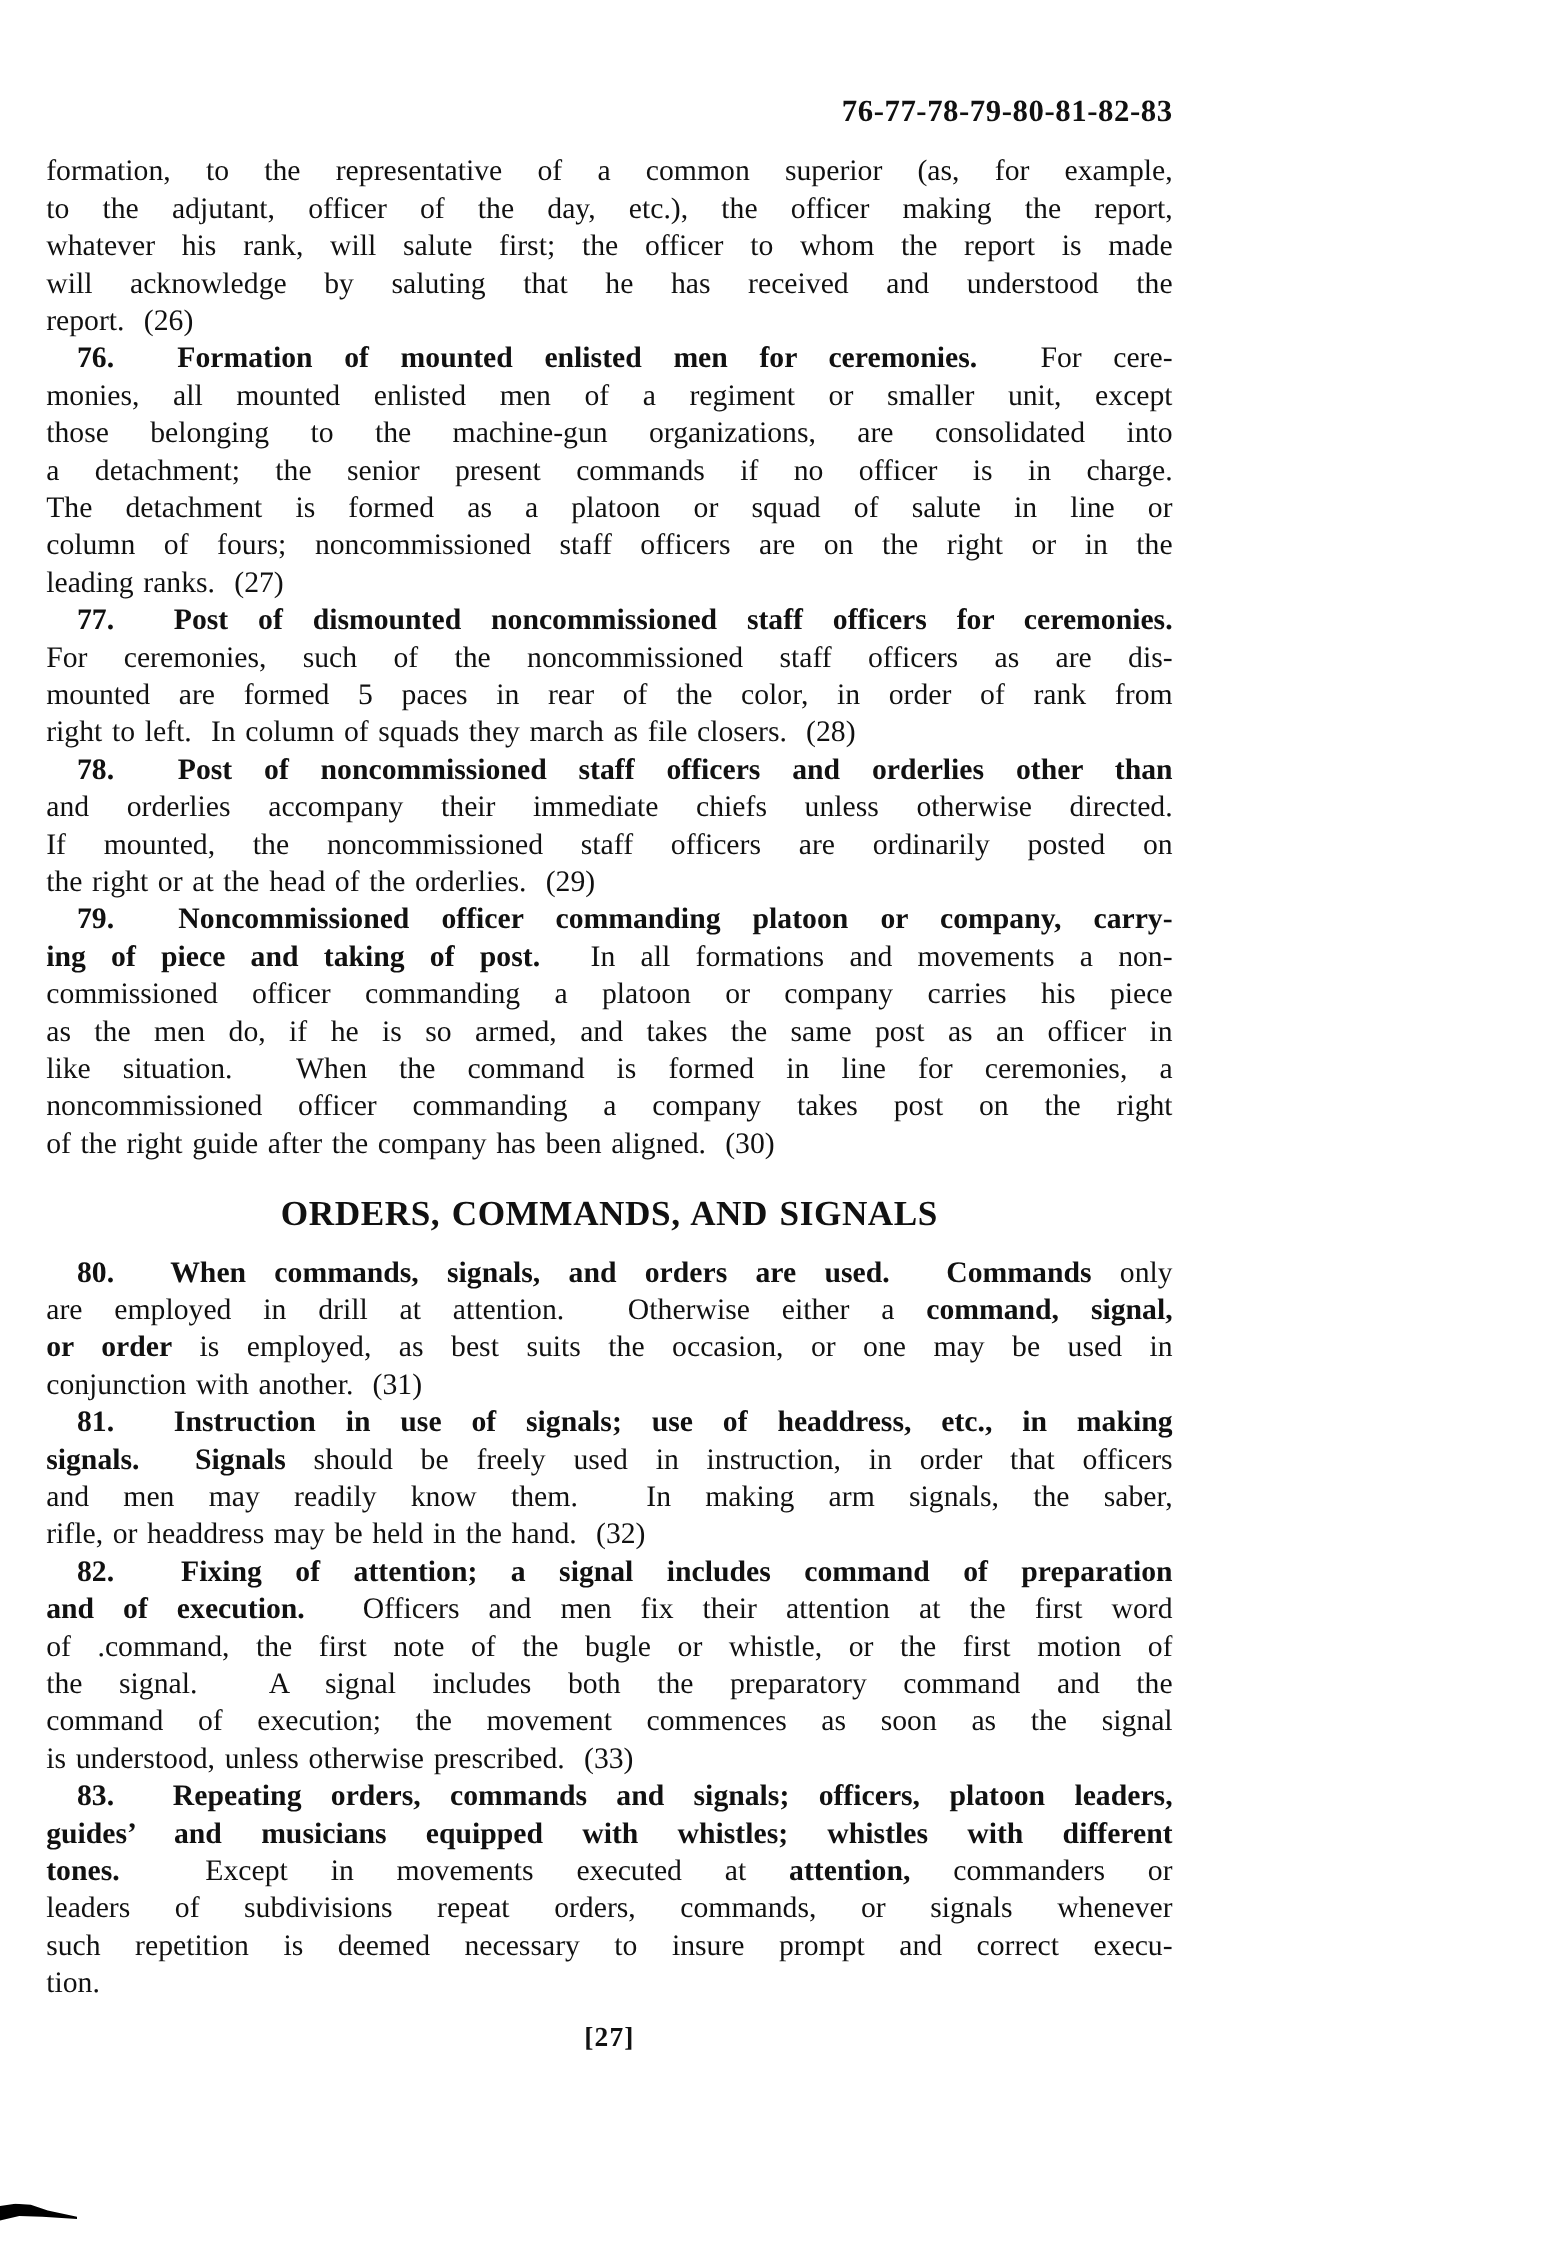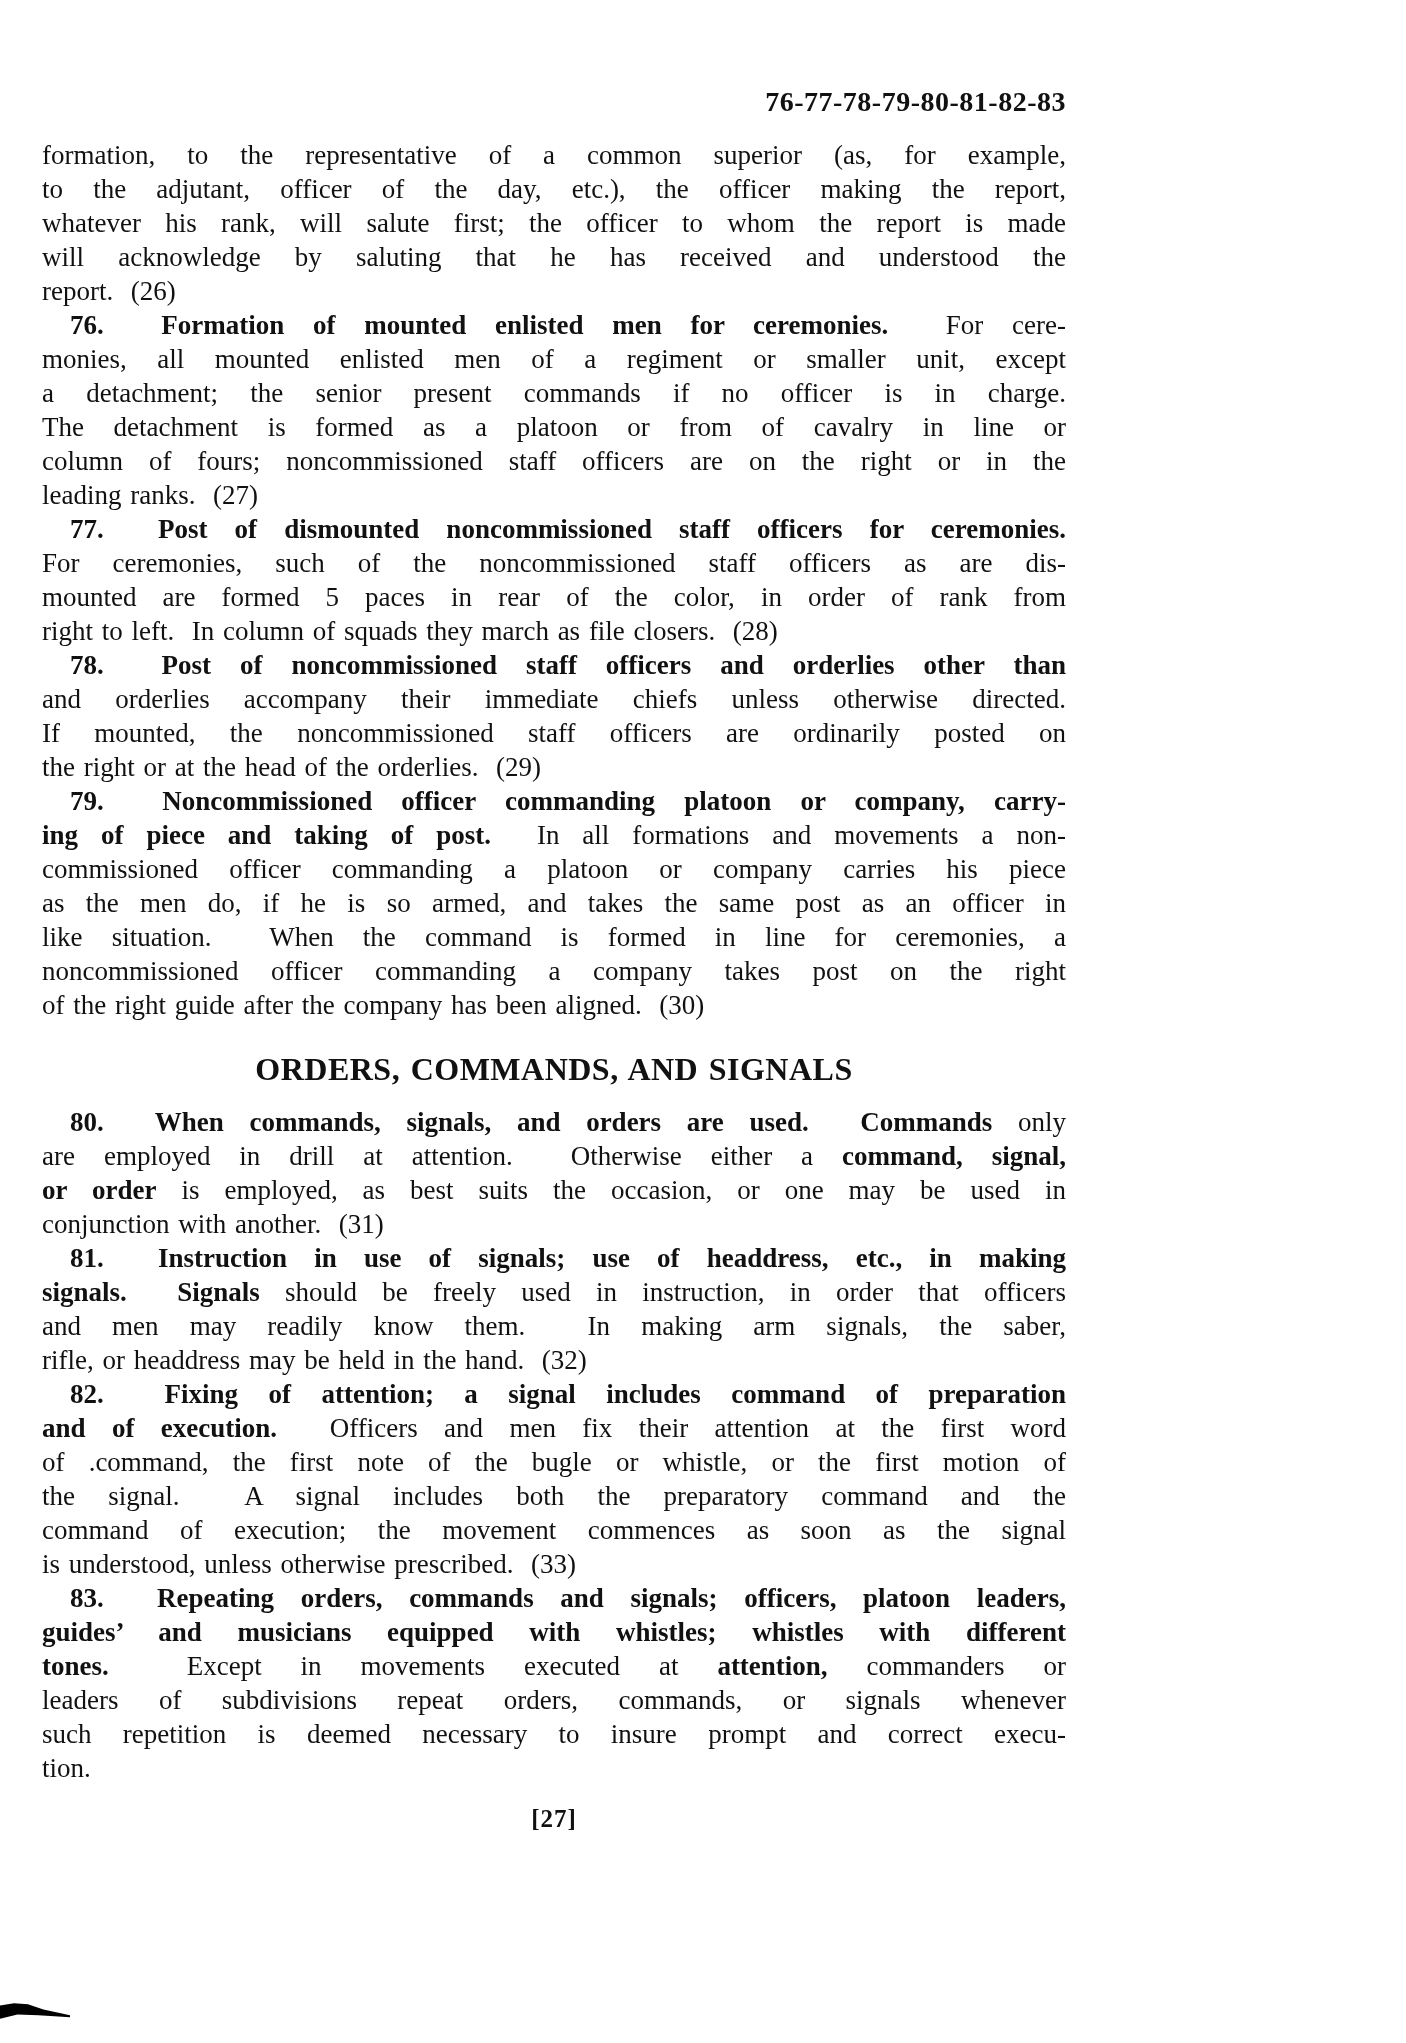--- a/index.html
+++ b/index.html
@@ -77,22 +77,23 @@
         <div class="para">
           <div class="line just"><span class="r">formation, to the representative of a common superior (as, for example,</span></div>
           <div class="line just"><span class="r">to the adjutant, officer of the day, etc.), the officer making the report,</span></div>
           <div class="line just"><span class="r">whatever his rank, will salute first; the officer to whom the report is made</span></div>
           <div class="line just"><span class="r">will acknowledge by saluting that he has received and understood the</span></div>
           <div class="line"><span class="r">report.&nbsp; (26)</span></div>
         </div>
         <div class="para">
           <div class="line just first"><span class="b">76.&nbsp; Formation of mounted enlisted men for ceremonies.</span><span class="r">&nbsp; For cere-</span></div>
           <div class="line just"><span class="r">monies, all mounted enlisted men of a regiment or smaller unit, except</span></div>
+          <div class="line just"><span class="r">those belonging to the machine-gun organizations, are consolidated into</span></div>
           <div class="line just"><span class="r">a detachment; the senior present commands if no officer is in charge.</span></div>
-          <div class="line just"><span class="r">The detachment is formed as a platoon or from of cavalry in line or</span></div>
+          <div class="line just"><span class="r">The detachment is formed as a platoon or squad of salute in line or</span></div>
           <div class="line just"><span class="r">column of fours; noncommissioned staff officers are on the right or in the</span></div>
           <div class="line"><span class="r">leading ranks.&nbsp; (27)</span></div>
         </div>
         <div class="para">
           <div class="line just first"><span class="b">77.&nbsp; Post of dismounted noncommissioned staff officers for ceremonies.</span></div>
           <div class="line just"><span class="r">For ceremonies, such of the noncommissioned staff officers as are dis-</span></div>
           <div class="line just"><span class="r">mounted are formed 5 paces in rear of the color, in order of rank from</span></div>
           <div class="line"><span class="r">right to left.&nbsp; In column of squads they march as file closers.&nbsp; (28)</span></div>
         </div>
         <div class="para">

